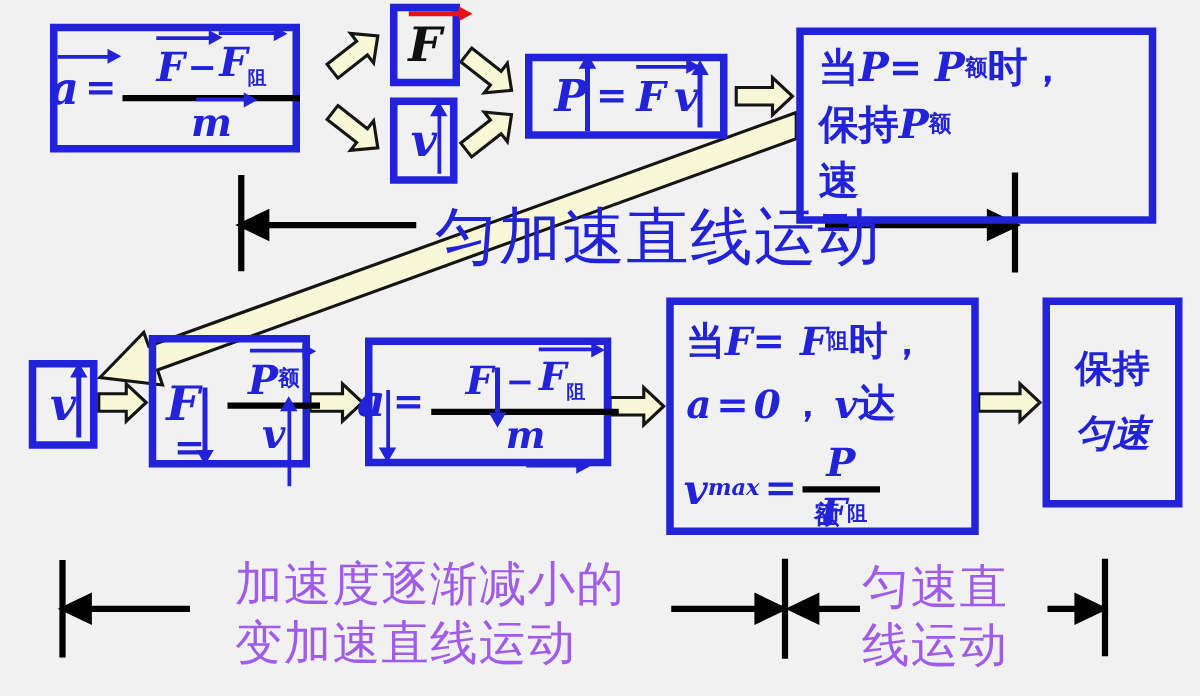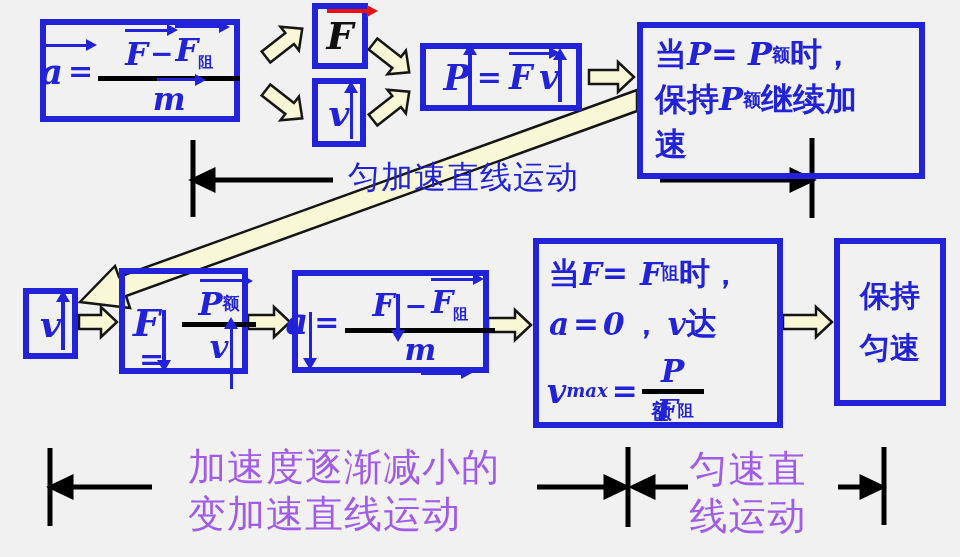--- a/index.html
+++ b/index.html
@@ -31,21 +31,21 @@
   .arr-r{display:block;height:3px;background:currentColor;position:relative;}
   .arr-r::after{content:"";position:absolute;right:-9px;top:-4.5px;width:0;height:0;
     border-left:11px solid currentColor;border-top:6px solid transparent;border-bottom:6px solid transparent;}
   
   .arr-v{display:block;width:3.5px;background:currentColor;position:relative;margin:0 auto;height:100%;}
   .arr-v.up::after{content:"";position:absolute;top:-10px;left:-5.5px;width:0;height:0;
     border-bottom:12px solid currentColor;border-left:7px solid transparent;border-right:7px solid transparent;}
   .arr-v.down::after{content:"";position:absolute;bottom:-10px;left:-5.5px;width:0;height:0;
     border-top:12px solid currentColor;border-left:7px solid transparent;border-right:7px solid transparent;}
   .lbl{position:absolute;z-index:3;font-family:"DejaVu Serif",serif;}
-  .lbl-blue{color:var(--blue);font-size:32px;letter-spacing:1px;}
+  .lbl-blue{color:var(--blue);font-size:50px;letter-spacing:1px;}
   .lbl-purple{color:var(--purple);font-size:38px;line-height:47px;letter-spacing:1px;}
   .row{display:flex;align-items:center;}
   .col{display:flex;flex-direction:column;}
 </style>
 </head>
 <body>
 
 <div id="stage">
 
   <svg id="bg" width="960" height="557" viewBox="0 0 960 557">
@@ -171,21 +171,20 @@
           <span class="it">P</span>
           <span class="cjk" style="margin-right:10px;">=</span>
           <span class="it">P</span>
           <span class="cjk sb" style="font-size:18px;">额</span>
           <span class="cjk">时，</span>
       </div>
       <div class="row">
         <span class="cjk">保持</span>
           <span class="it">P</span>
           <span class="cjk sb" style="font-size:18px;">额</span>
-          <span class="cjk">继续加</span>
       </div>
       <div class="row">
         <span class="cjk">速</span>
       </div>
     </div>
   </div>
 
   <div class="lbl lbl-blue" style="left:348px;top:156px;">匀加速直线运动</div>
 
   <div class="box" style="left:23px;top:288px;width:55px;height:71px;">
@@ -292,21 +291,21 @@
               <span class="cjk sb" style="font-size:16px;">阻</span>
           </span>
         </span>
       </div>
     </div>
   </div>
 
   <div class="box" style="left:834px;top:238px;width:112px;height:168px;">
     <div class="col" style="align-items:center;gap:10px;">
       <span class="cjk" style="font-size:30px;">保持</span>
-      <span class="cjk" style="font-size:30px;">匀速</span>
+      <span class="cjk" style="font-size:30px;font-style:italic;">匀速</span>
     </div>
   </div>
 
   <div class="lbl lbl-purple" style="left:686px;top:446px;width:124px;text-align:center;">
     <div>匀速直</div>
     <div>线运动</div>
   </div>
   <div class="lbl lbl-purple" style="left:188px;top:444px;">
     <div>加速度逐渐减小的</div>
     <div>变加速直线运动</div>

